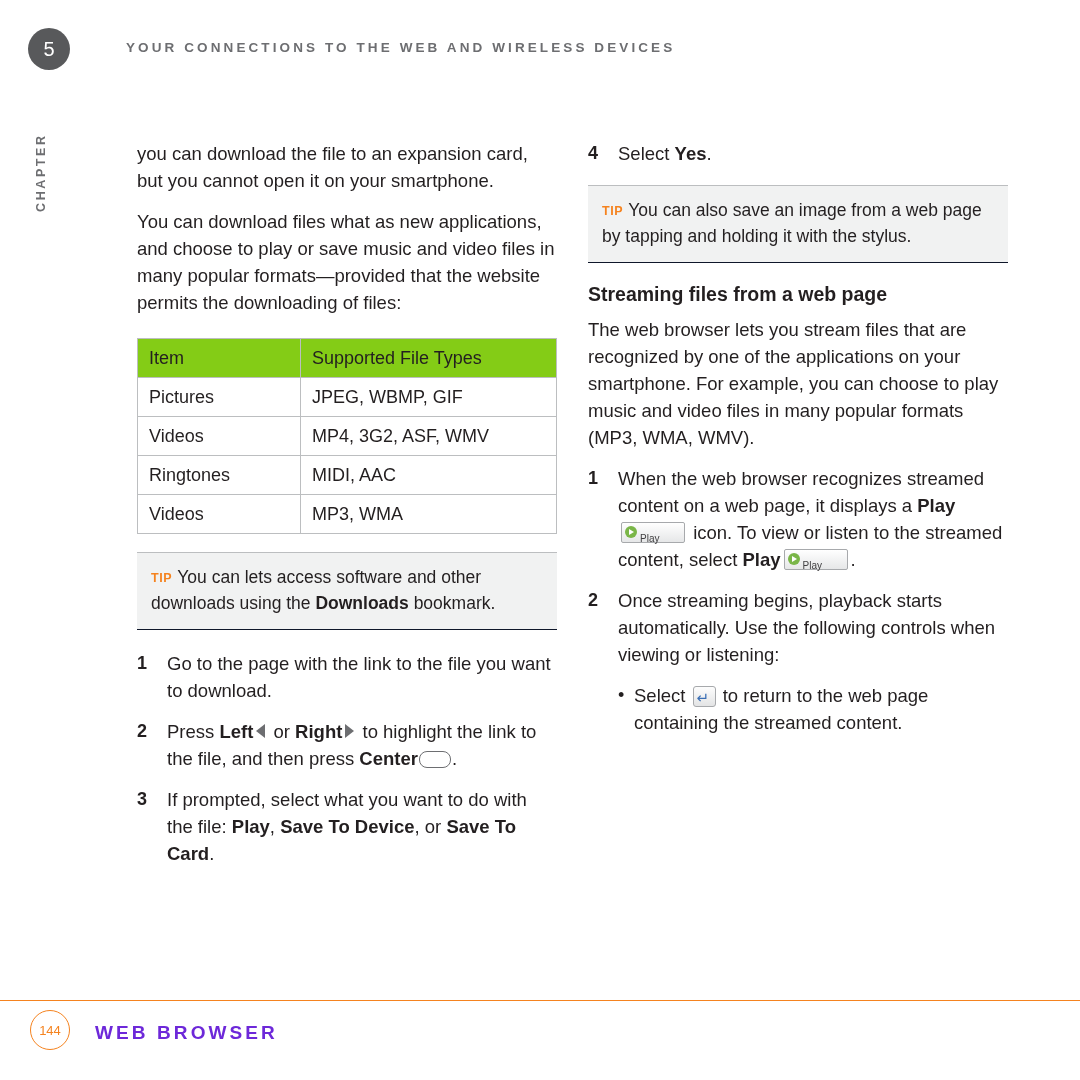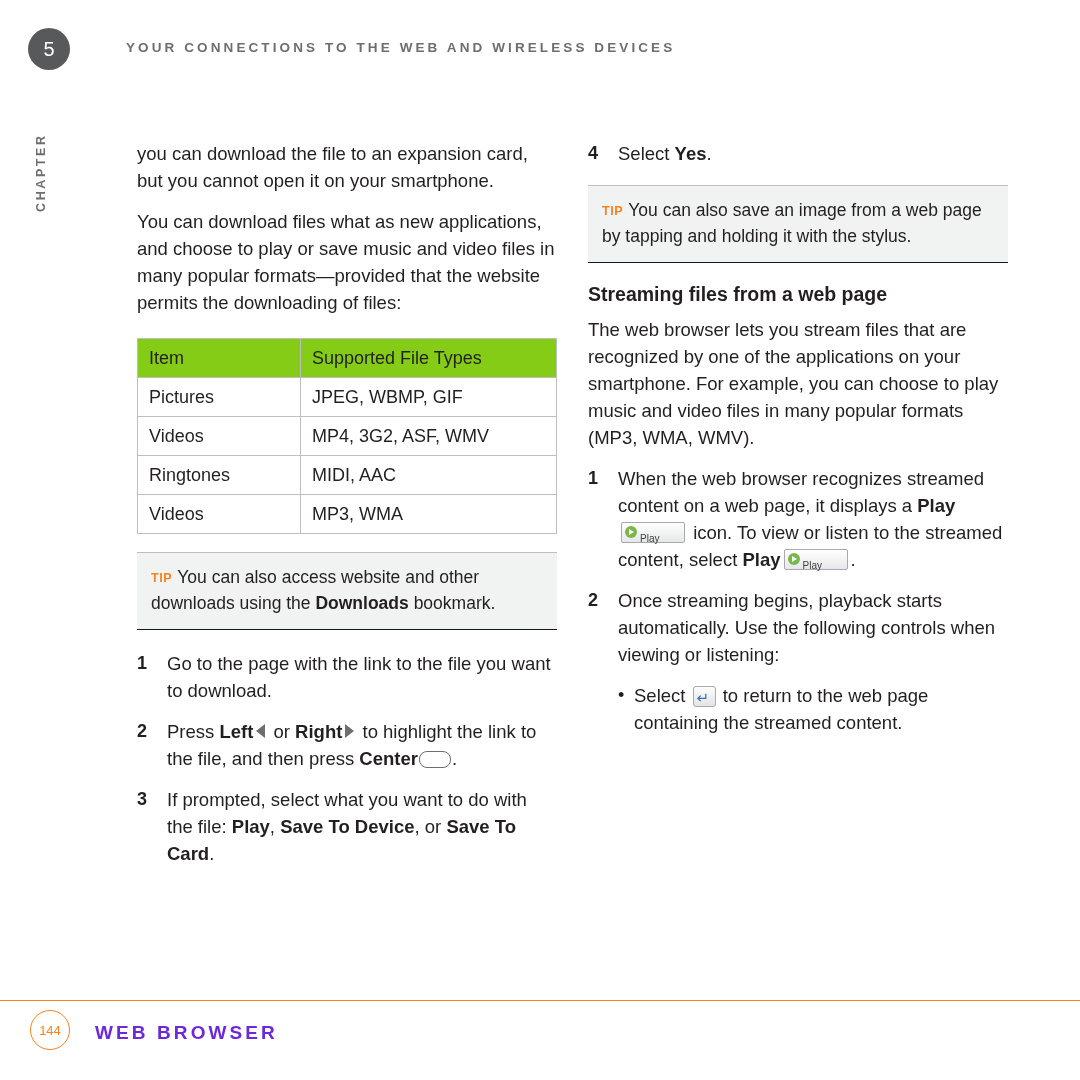--- a/index.html
+++ b/index.html
@@ -301,21 +301,21 @@
       <td>MIDI, AAC</td>
     </tr>
     <tr>
       <td class="c1">Videos</td>
       <td>MP3, WMA</td>
     </tr>
   </tbody>
     </table>
 
   <div class="tipbox">
-    <span class="tip-label">TIP</span><span>You can also access website and other downloads using the </span><b>Downloads</b><span> bookmark.</span>
+    <span class="tip-label">TIP</span><span>You can lets access software and other downloads using the </span><b>Downloads</b><span> bookmark.</span>
   </div>
 
   <div class="step">
     <div class="step-num">1</div>
     <div class="step-body">Go to the page with the link to the file you want to download.</div>
   </div>
 
   <div class="step">
     <div class="step-num">2</div>
     <div class="step-body"><span>Press </span><b>Left</b><span class="arrow-left"></span><span> or </span><b>Right</b><span class="arrow-right"></span><span> to highlight the link to the file, and then press </span><b>Center</b><span class="center-key"></span><span>.</span></div>

